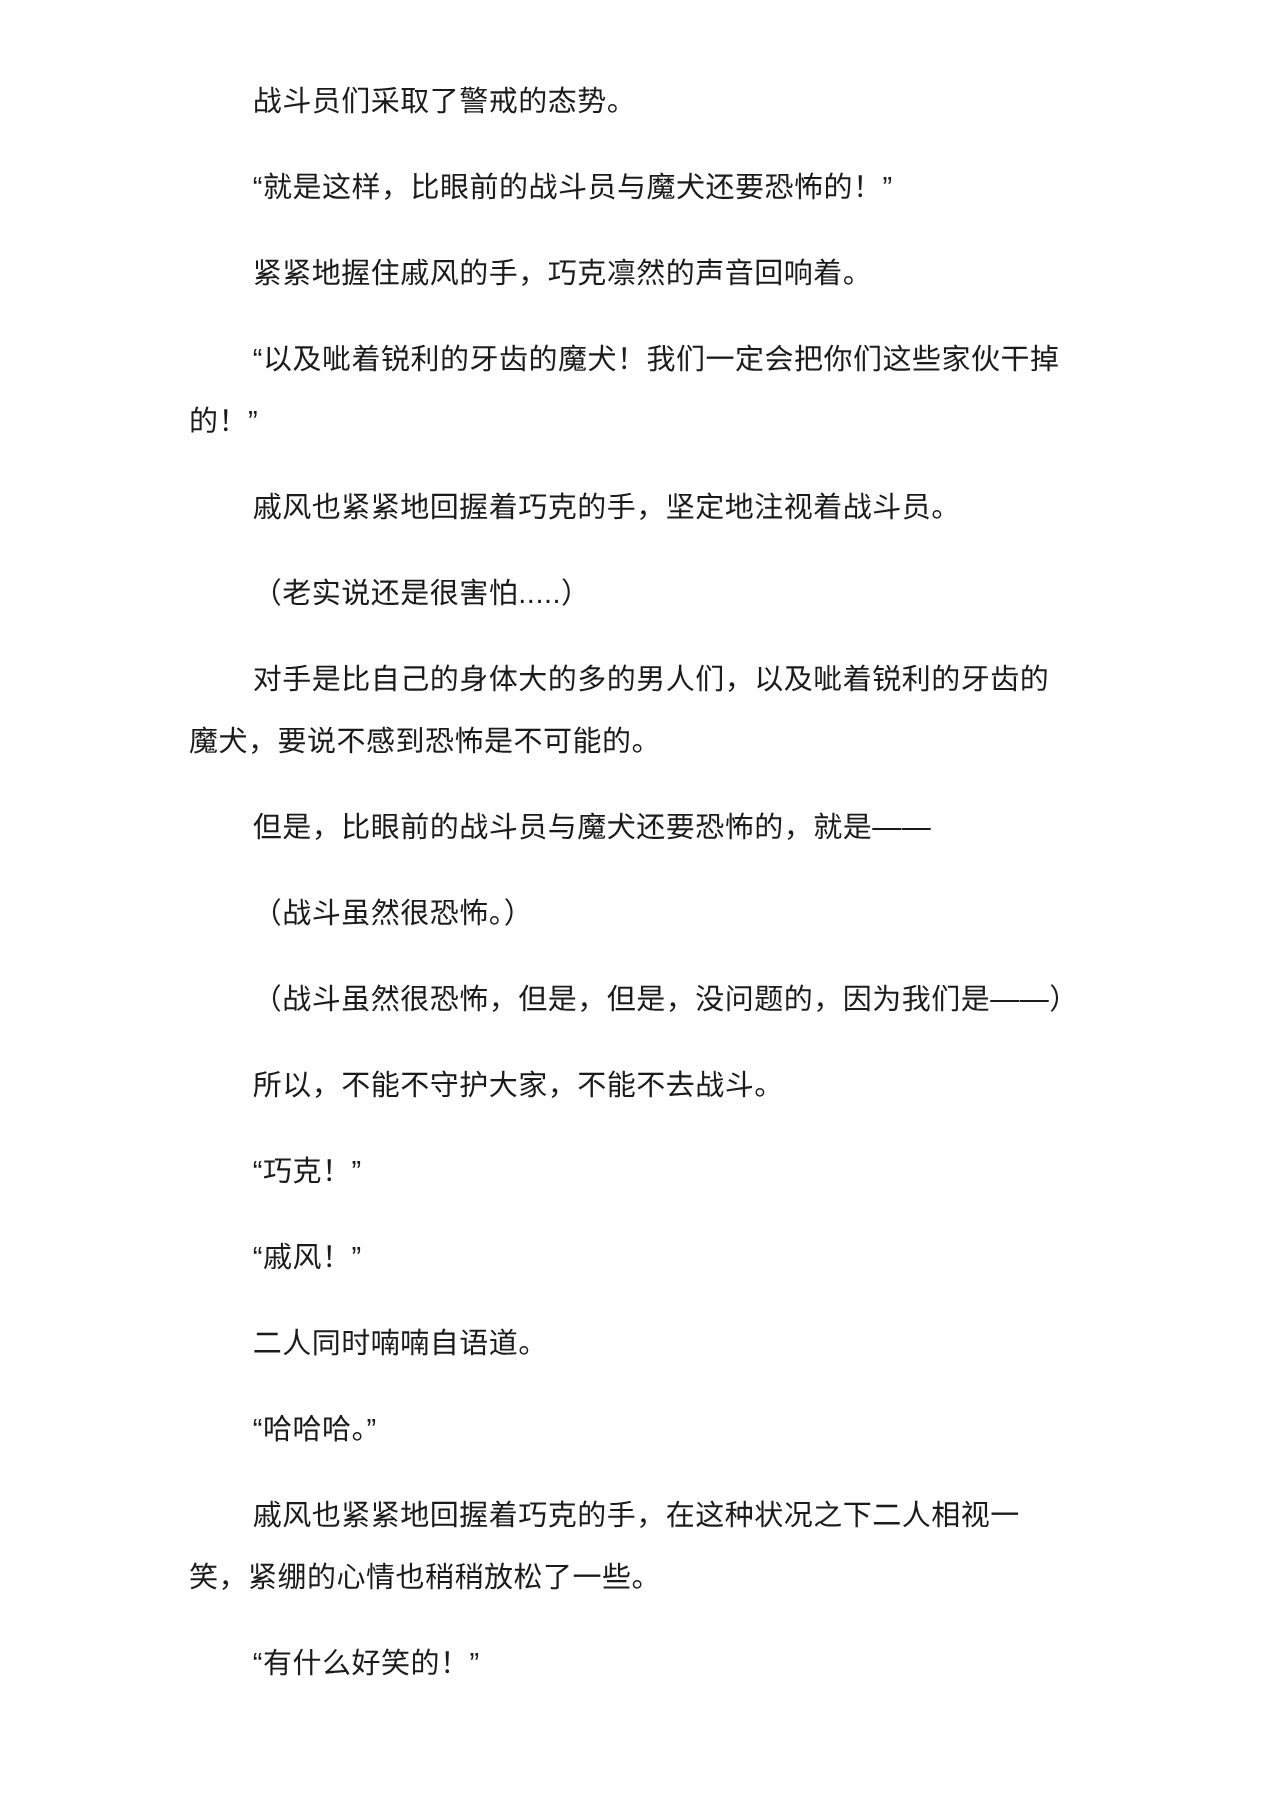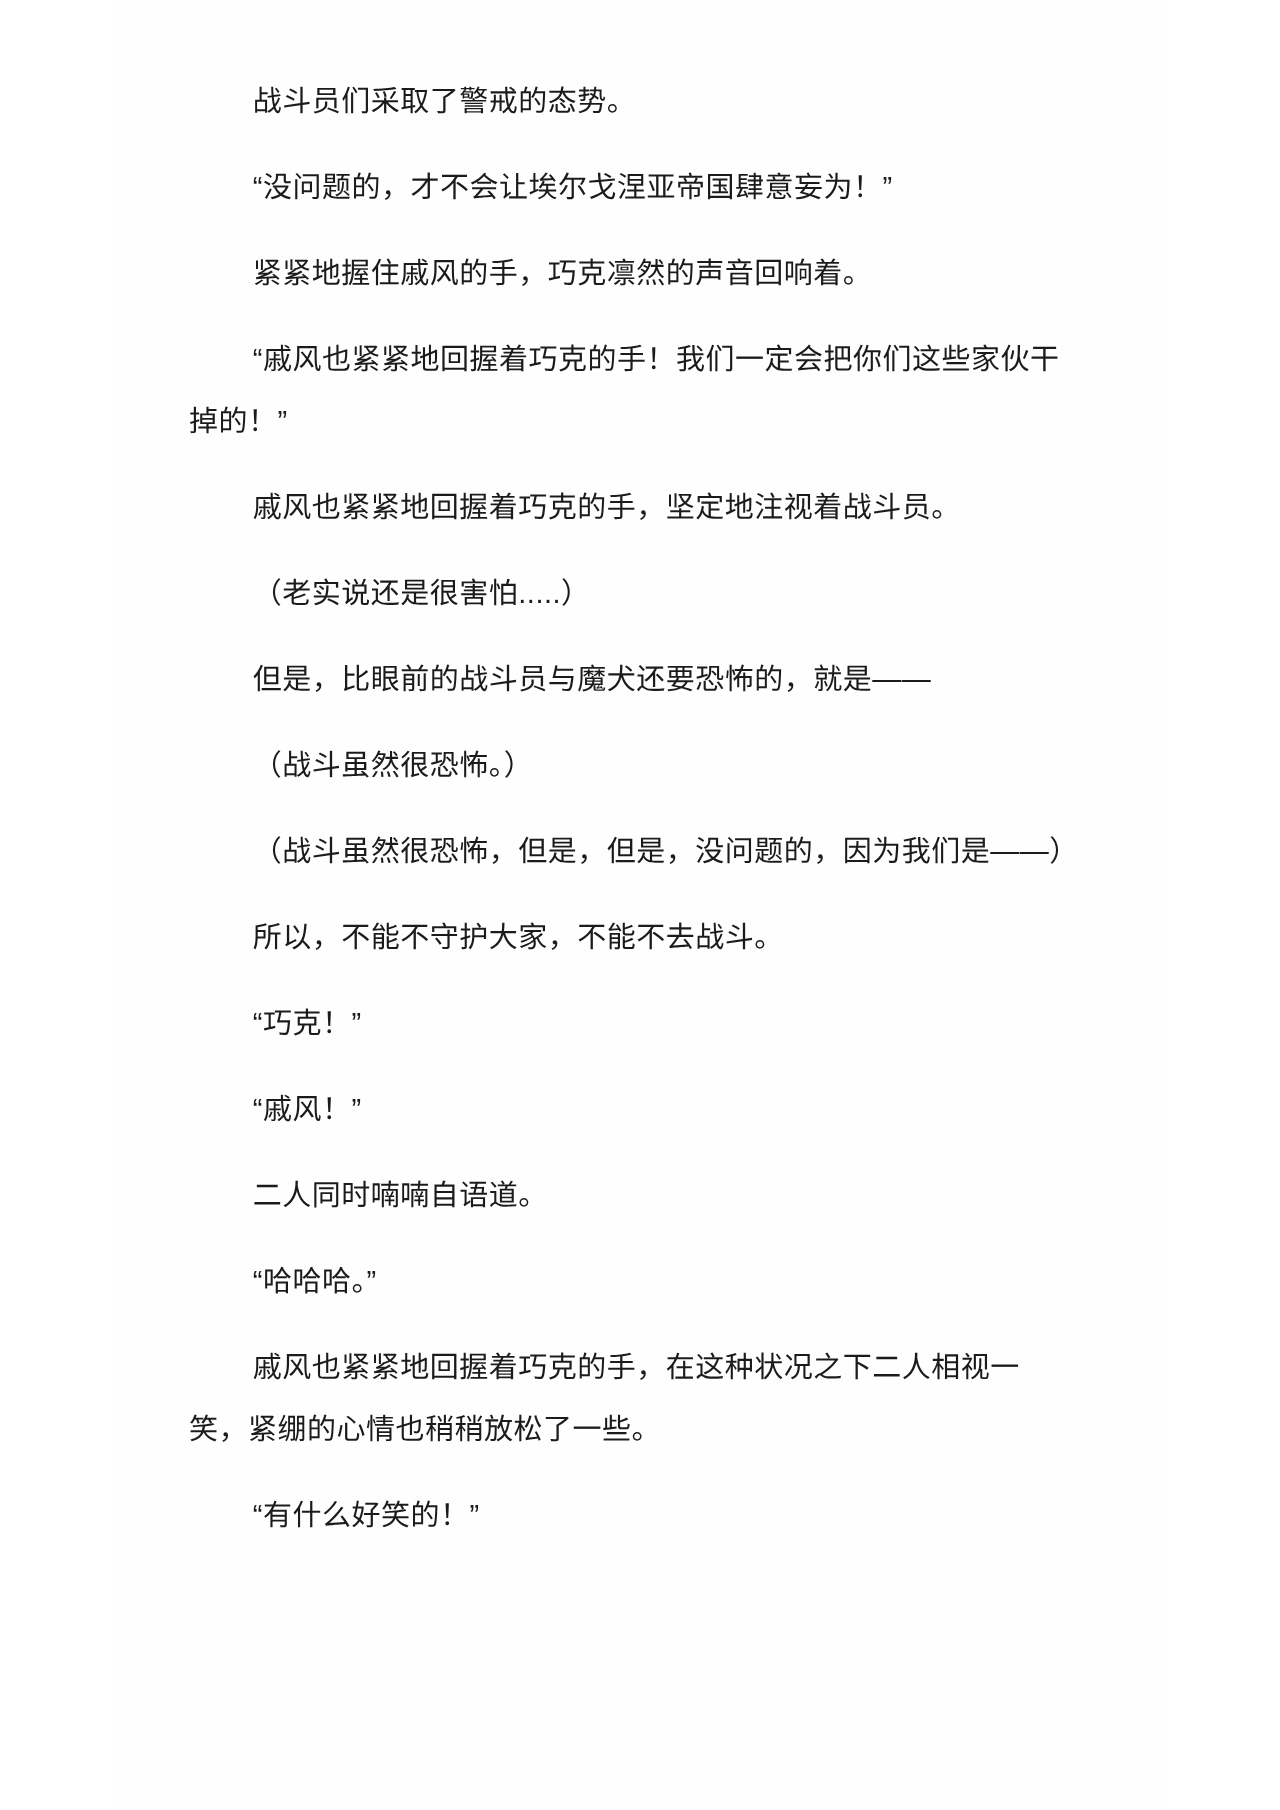--- a/index.html
+++ b/index.html
@@ -28,25 +28,26 @@
     text-align: left;
     word-break: normal;
     overflow-wrap: break-word;
   }
 </style>
 </head>
 <body>
 
 <div class="page">
   <p class="para">战斗员们采取了警戒的态势。</p>
-  <p class="para">“没问题的，才不会让埃尔戈涅亚帝国肆意妄为！”</p>
+  <p class="para">“就是这样，比眼前的战斗员与魔犬还要恐怖的！”</p>
   <p class="para">紧紧地握住戚风的手，巧克凛然的声音回响着。</p>
-  <p class="para">“戚风也紧紧地回握着巧克的手！我们一定会把你们这些家伙干掉的！”</p>
+  <p class="para">“以及呲着锐利的牙齿的魔犬！我们一定会把你们这些家伙干掉的！”</p>
   <p class="para">戚风也紧紧地回握着巧克的手，坚定地注视着战斗员。</p>
   <p class="para">（老实说还是很害怕.....）</p>
+  <p class="para">对手是比自己的身体大的多的男人们，以及呲着锐利的牙齿的魔犬，要说不感到恐怖是不可能的。</p>
   <p class="para">但是，比眼前的战斗员与魔犬还要恐怖的，就是——</p>
   <p class="para">（战斗虽然很恐怖。）</p>
   <p class="para">（战斗虽然很恐怖，但是，但是，没问题的，因为我们是——）</p>
   <p class="para">所以，不能不守护大家，不能不去战斗。</p>
   <p class="para">“巧克！”</p>
   <p class="para">“戚风！”</p>
   <p class="para">二人同时喃喃自语道。</p>
   <p class="para">“哈哈哈。”</p>
   <p class="para">戚风也紧紧地回握着巧克的手，在这种状况之下二人相视一笑，紧绷的心情也稍稍放松了一些。</p>
   <p class="para">“有什么好笑的！”</p>

